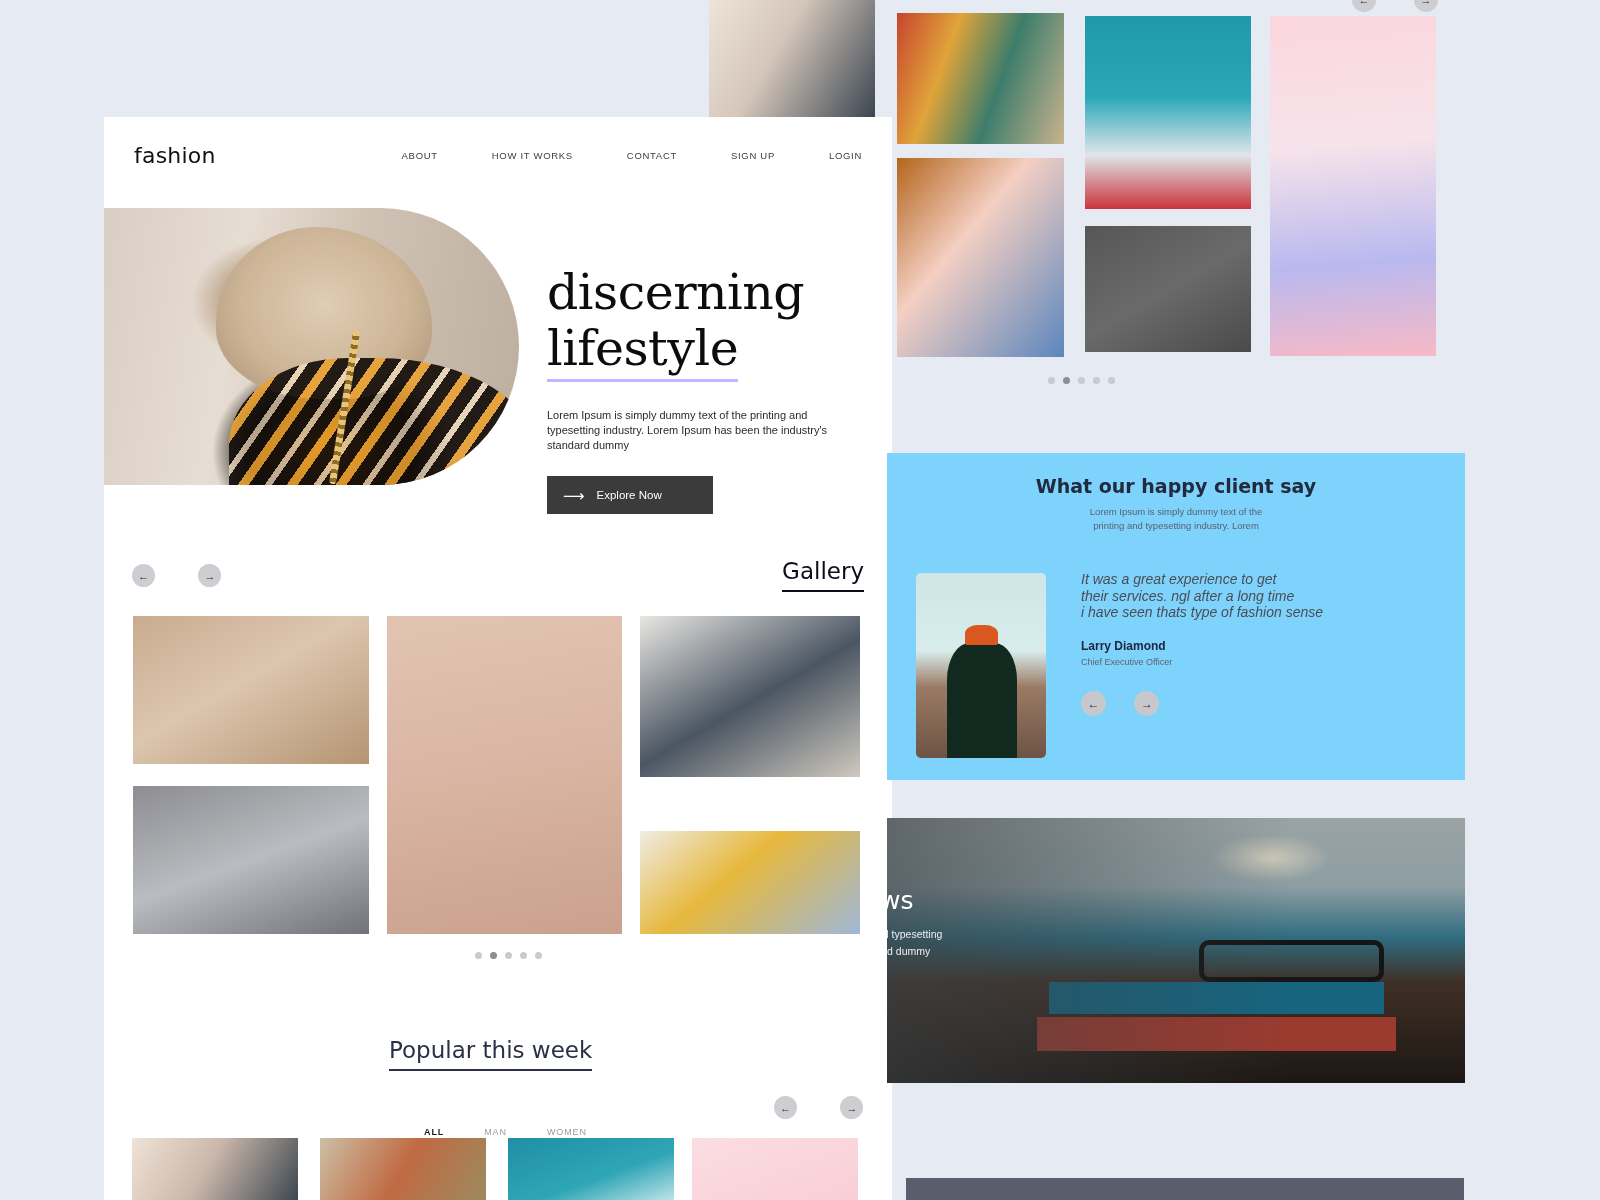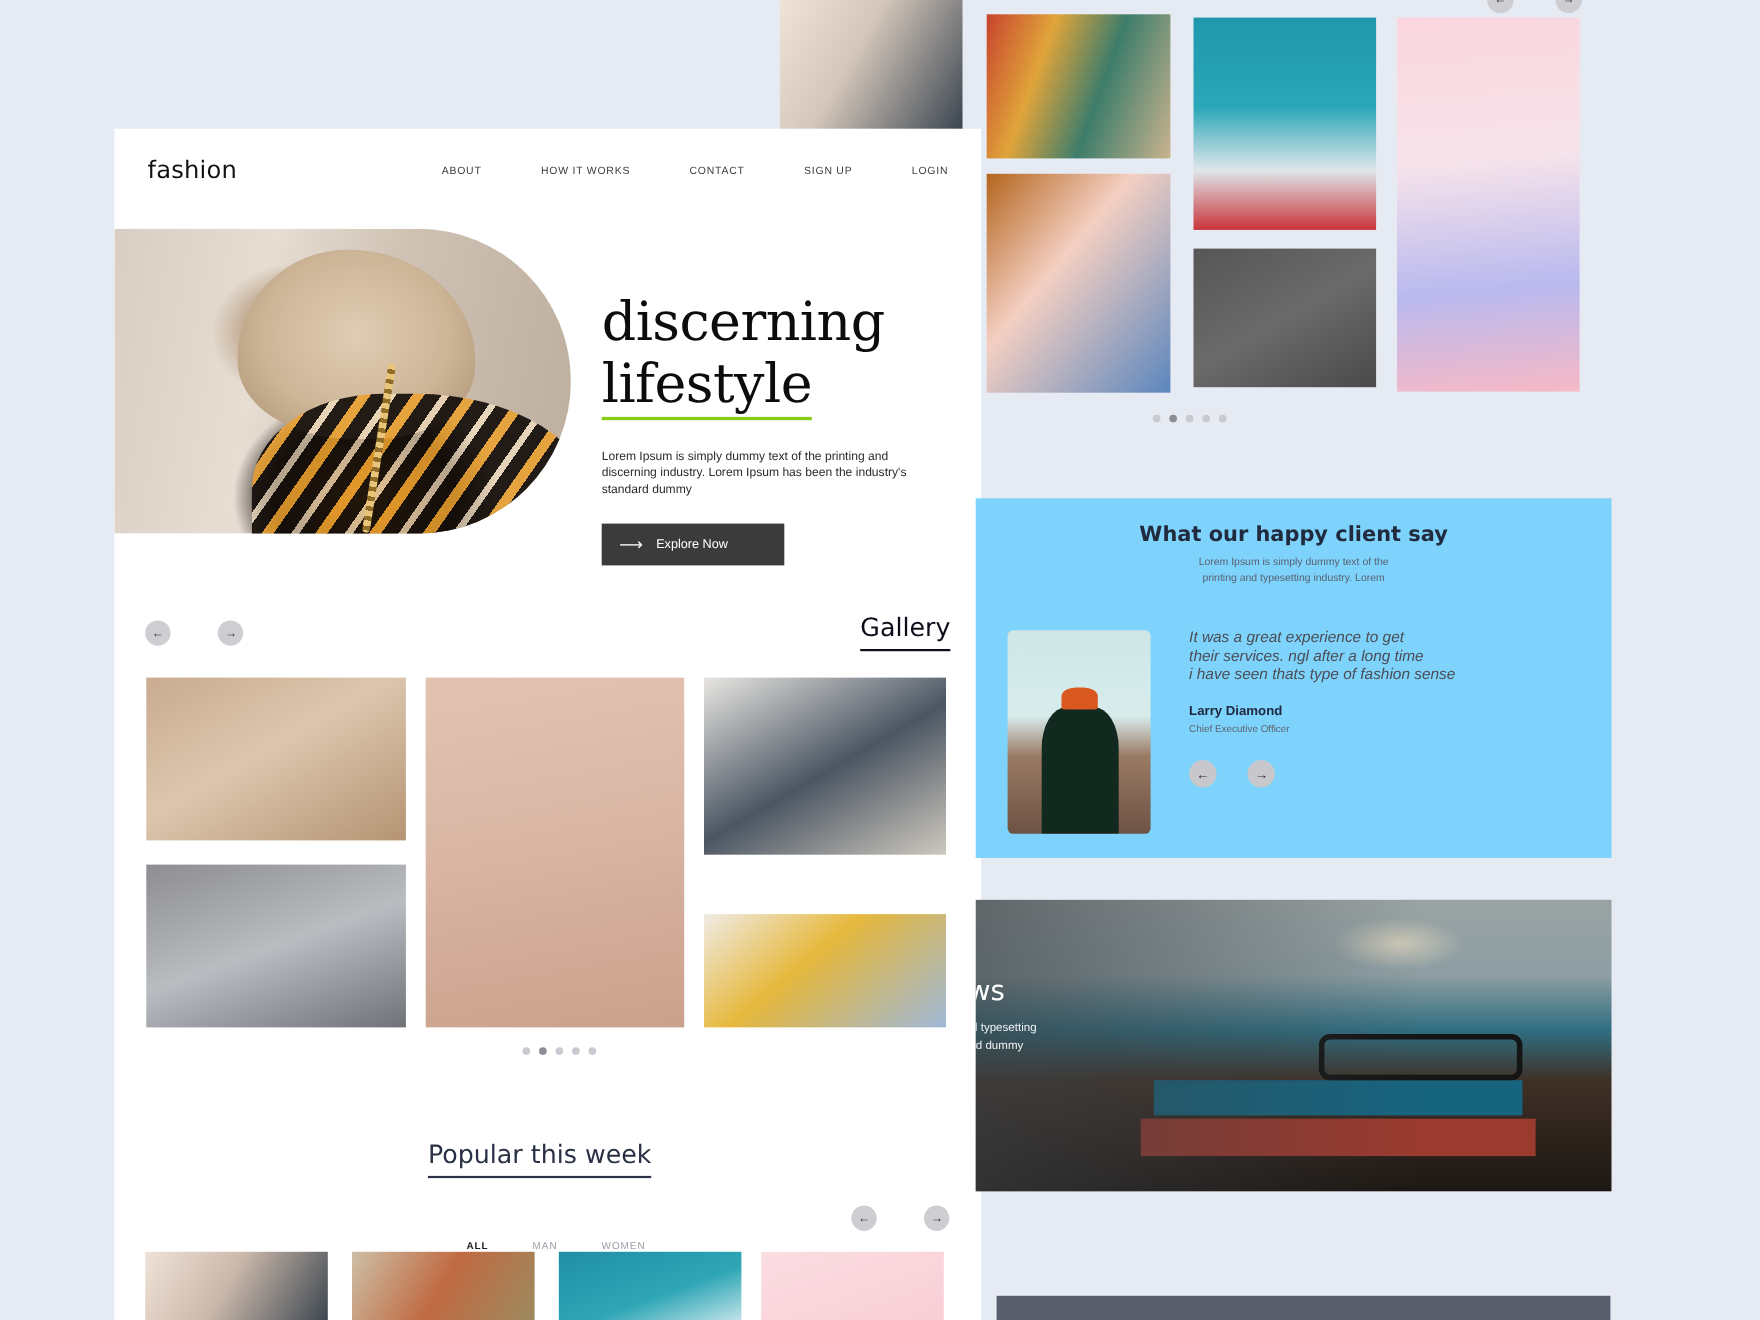--- a/index.html
+++ b/index.html
@@ -66,21 +66,21 @@
     background: radial-gradient(ellipse at 50% 45%, #e0cdb4 0%, #cdb597 55%, #a98f72 100%);
     border-radius: 48% 55% 42% 50% / 58% 60% 40% 42%;
   }
 
   .hero-copy { position: absolute; left: 443px; top: 92px; width: 330px; }
   .hero-title {
     font-family: "DejaVu Serif", serif;
     font-size: 49px; line-height: 56px; color: #0c0c0c; font-weight: 400;
     letter-spacing: -.5px;
   }
-  .hero-title .u { border-bottom: 3px solid #84cc16; padding-bottom: 2px; display: inline-block; }
+  .hero-title .u { border-bottom: 3px solid #c4b5fd; padding-bottom: 2px; display: inline-block; }
   .hero-sub {
     margin-top: 26px; font-size: 11px; line-height: 15px; color: #2b2b2b; width: 295px;
   }
   .cta {
     margin-top: 23px; width: 166px; height: 38px; background: #3b3b3b; color: #fff;
     display: flex; align-items: center; gap: 12px; padding-left: 16px;
     font-size: 11.5px; border: none; cursor: pointer;
     font-family: "Liberation Sans", sans-serif;
   }
   .cta .arr { font-size: 15px; line-height: 1; }
@@ -263,21 +263,21 @@
       <div class="swirl"></div>
       <div class="chain"></div>
     </div>
 
     <div class="hero-copy">
       <h1 class="hero-title">
         <br>
         <span>discerning</span><br>
         <span class="u">lifestyle</span>
       </h1>
-      <p class="hero-sub">Lorem Ipsum is simply dummy text of the printing and discerning industry. Lorem Ipsum has been the industry's standard dummy</p>
+      <p class="hero-sub">Lorem Ipsum is simply dummy text of the printing and typesetting industry. Lorem Ipsum has been the industry's standard dummy</p>
       <button class="cta">
         <span class="arr">⟶</span>
         <span>Explore Now</span>
       </button>
     </div>
 
     <div class="gallery-head">
       <button class="navbtn">←</button>
       <button class="navbtn">→</button>
       <div class="gallery-title">Gallery</div>

